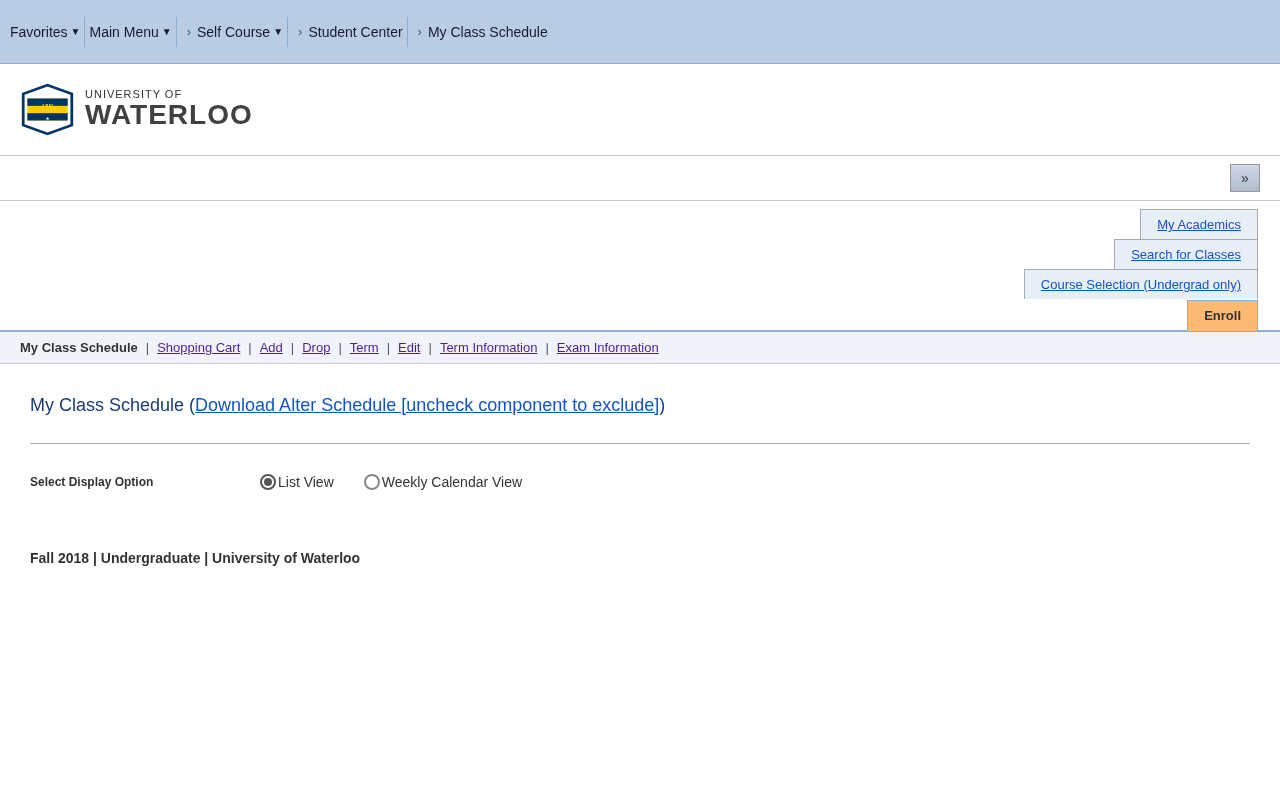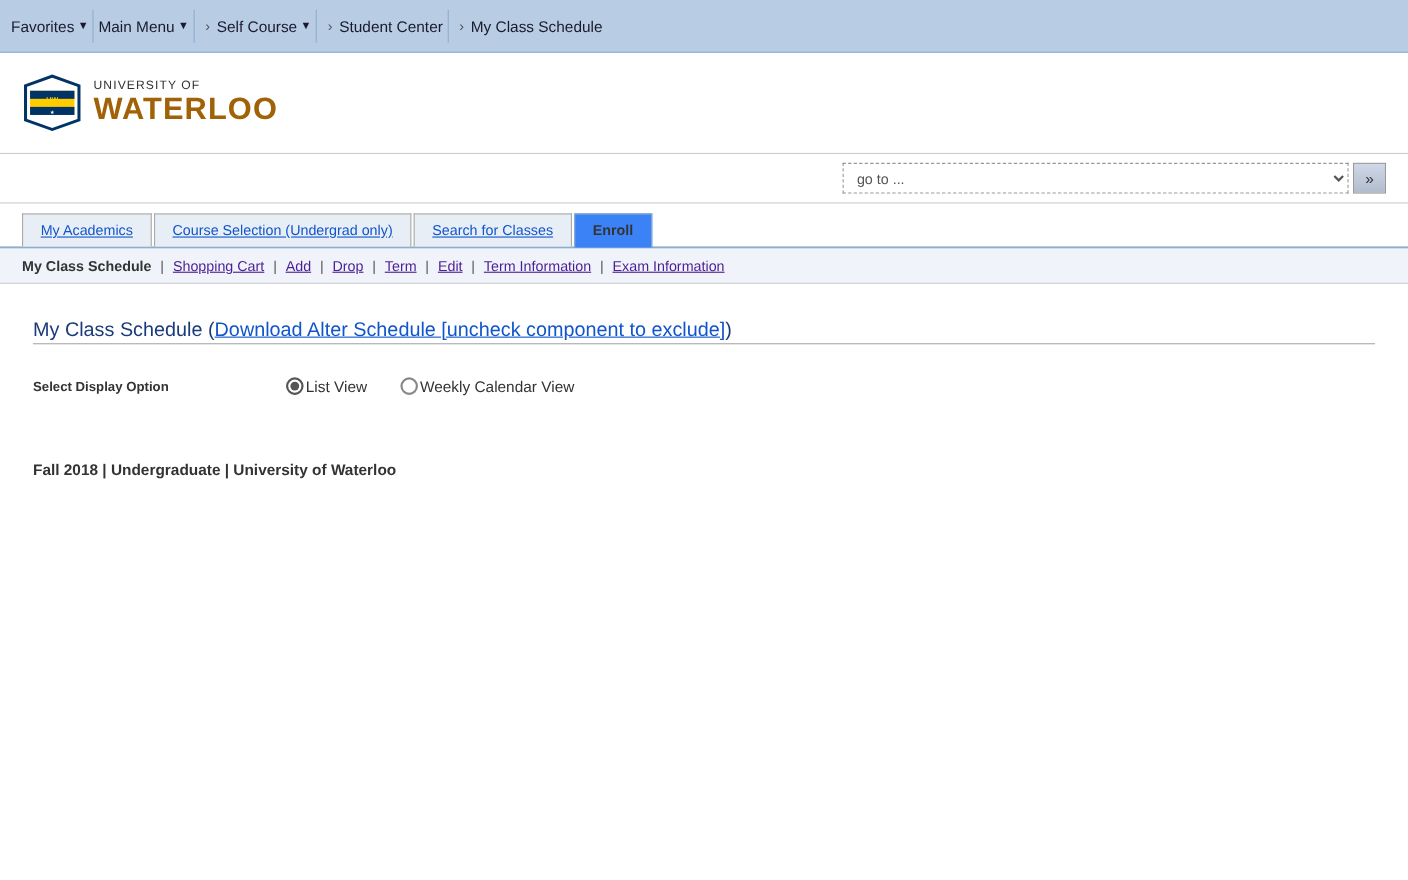--- a/index.html
+++ b/index.html
@@ -3,21 +3,21 @@
   <meta charset="utf-8">
   <style>
     * { margin: 0; padding: 0; box-sizing: border-box; }
     body { font-family: Arial, Helvetica, sans-serif; font-size: 13px; background: #fff; color: #333; width: 1280px; }
 
     
     #top-nav {
       background: #b8cce4;
       display: flex;
       align-items: center;
-      height: 48px;
+      height: 64px;
       padding: 0 10px;
       border-bottom: 1px solid #8eaecf;
     }
     .nav-item {
       display: flex;
       align-items: center;
       color: #1a1a2e;
       font-size: 14px;
       font-weight: 500;
       cursor: pointer;
@@ -58,21 +58,21 @@
     }
     #logo-univ-of {
       font-size: 11px;
       color: #333;
       letter-spacing: 1px;
       font-weight: normal;
     }
     #logo-waterloo {
       font-size: 28px;
       font-weight: bold;
-      color: #a16207;
+      color: #404040;
       letter-spacing: 1px;
       line-height: 1.1;
     }
 
     
     #goto-area {
       display: flex;
       justify-content: flex-end;
       align-items: center;
       padding: 8px 20px;
@@ -102,34 +102,35 @@
       color: #333;
     }
 
     
     #tabs-row {
       display: flex;
       align-items: flex-end;
       padding: 0 20px;
       border-bottom: 2px solid #8eaecf;
       margin-top: 8px;
+      flex-direction: column;
     }
     .tab-item {
       padding: 7px 16px;
       border: 1px solid #aaa;
       border-bottom: none;
       background: #e8eef5;
       color: #1155cc;
       cursor: pointer;
       font-size: 13px;
       margin-right: 2px;
       text-decoration: underline;
     }
     .tab-item.active {
-      background: #3b82f6;
+      background: #fdba74;
       color: #333;
       font-weight: bold;
       text-decoration: none;
       border-color: #8eaecf;
       position: relative;
       bottom: -1px;
       padding-bottom: 8px;
     }
 
     
@@ -160,21 +161,21 @@
 
     
     #main-content {
       padding: 30px 30px;
     }
 
     
     #page-heading {
       font-size: 18px;
       color: #1a3a7a;
-      margin-bottom: 1px;
+      margin-bottom: 26px;
       line-height: 1.3;
     }
     #page-heading a {
       color: #1155cc;
       text-decoration: underline;
       cursor: pointer;
     }
     #heading-divider {
       border: none;
       border-top: 1px solid #aaa;
@@ -276,37 +277,34 @@
     <text x="30" y="29" font-size="7" text-anchor="middle" fill="#ffcc00" font-weight="bold">UW</text>
     <text x="30" y="41" font-size="5" text-anchor="middle" fill="#fff">★</text>
   </svg>
   <div id="logo-text">
     <span id="logo-univ-of">UNIVERSITY OF</span>
     <span id="logo-waterloo">WATERLOO</span>
   </div>
 </div>
 
 <div id="goto-area">
-  <select id="goto-select">
-    <option value="go to ...">go to ...</option>
-  </select>
   <div id="goto-go-btn">
     <span>»</span>
   </div>
 </div>
 
 <div id="tabs-row">
   <div class="tab-item">
     <span>My Academics</span>
   </div>
   <div class="tab-item">
+    <span>Search for Classes</span>
+  </div>
+  <div class="tab-item">
     <span>Course Selection (Undergrad only)</span>
-  </div>
-  <div class="tab-item">
-    <span>Search for Classes</span>
   </div>
   <div class="tab-item active">
     <span>Enroll</span>
   </div>
 </div>
 
 <div id="sub-nav">
   <span class="sub-nav-current">My Class Schedule</span>
   <span class="sub-nav-sep">|</span>
   <span class="sub-nav-link">Shopping Cart</span>

